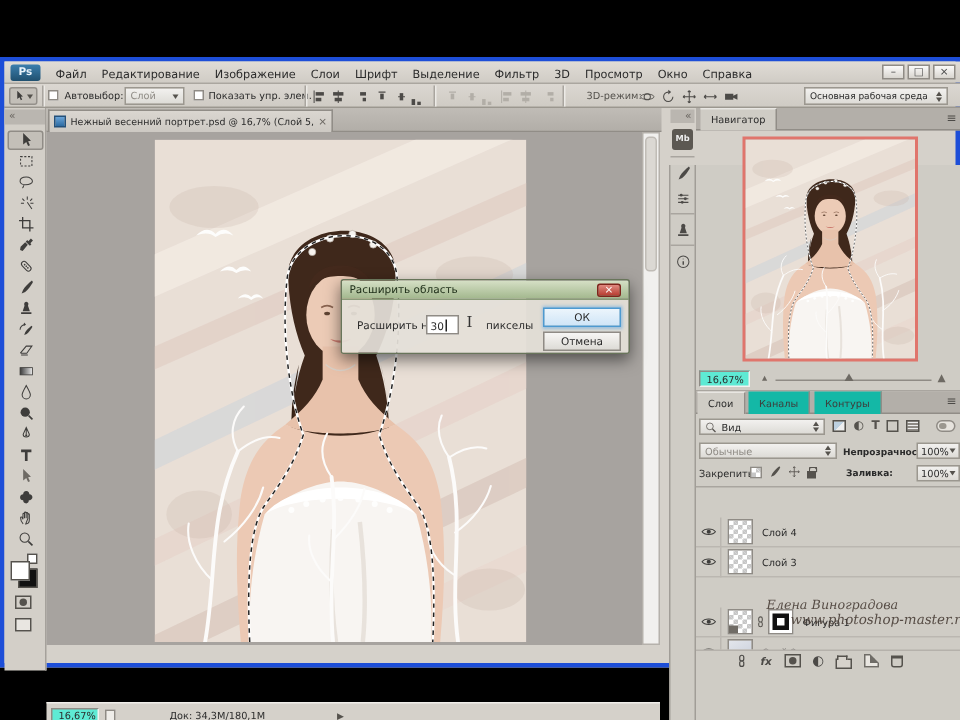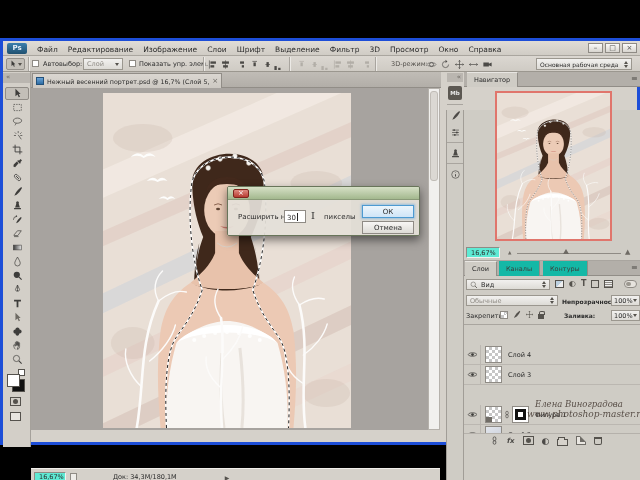--- a/index.html
+++ b/index.html
@@ -671,25 +671,26 @@
         <span class="folderic"></span>
       </span>
     <span class="footic">
         <span class="fold"></span>
       </span>
     <span class="footic">
         <span class="trash"></span>
       </span>
   </div>
 
-  <div class="ab wm" style="left:532px;top:358px;font-size:8.5px">Елена Виноградова</div>
+  <div class="ab wm" style="left:508px;top:358px;font-size:8.5px">Елена Виноградова</div>
   <div class="ab wm" style="left:524px;top:368px;font-size:9px">www.photoshop-master.ru</div>
 
   <div class="ab dialog" style="left:224px;top:145px">
     <div class="dlgtitle">
+      <span style="font-size:7px;color:#20301a;flex:1">Расширить область</span>
       <span style="width:16px;height:9px;background:linear-gradient(#e08a80,#b73c31);border:1px solid #7e241c;border-radius:2px;color:#fff;font-size:7px;line-height:7px;text-align:center">×</span>
     </div>
     <div class="dlgbody">
       <span class="ab t7" style="left:10px;top:13px">Расширить на:</span>
       <span class="ab" style="left:56px;top:10px;width:22px;height:13px;background:#fff;border:1px solid #8f8b85;font-size:7px;padding:2px 0 0 2px"><span>30</span><span class="caret"></span></span>
       <span class="ab" style="left:83px;top:10px;font-family:'DejaVu Serif',serif;font-size:10px;color:#333">I</span>
       <span class="ab t7" style="left:96px;top:13px">пикселы</span>
       <div class="btn ok">ОК</div>
       <div class="btn cancel">Отмена</div>
     </div>

